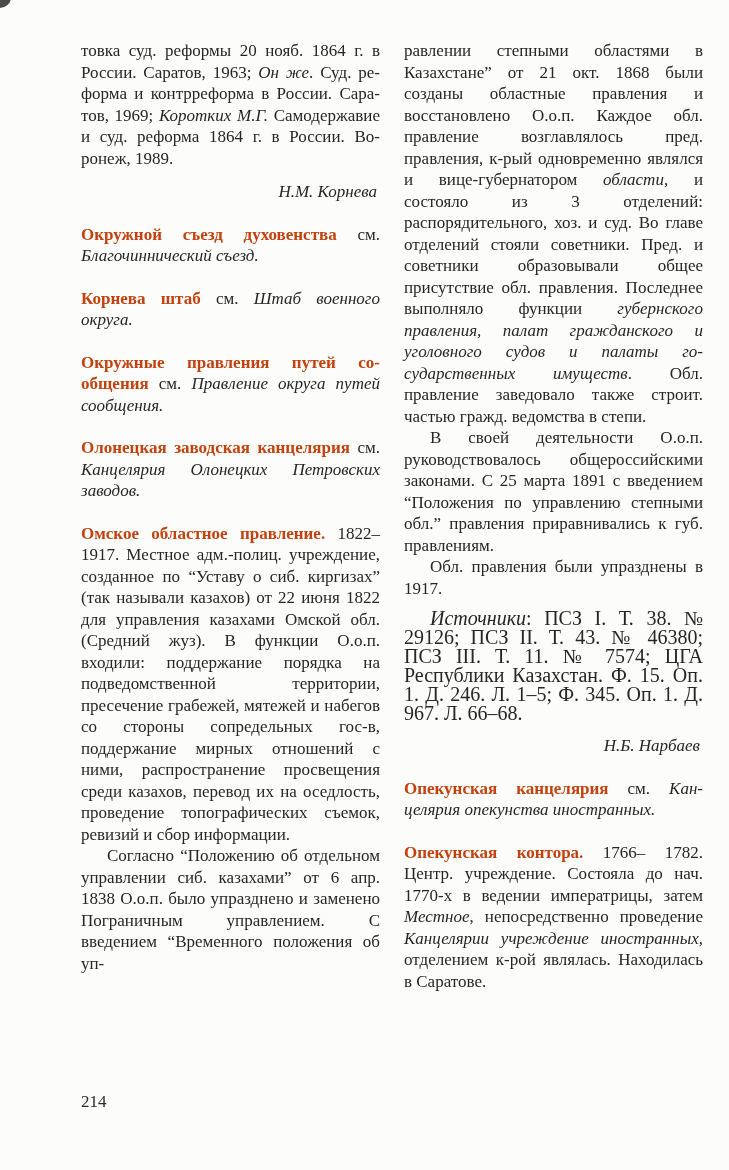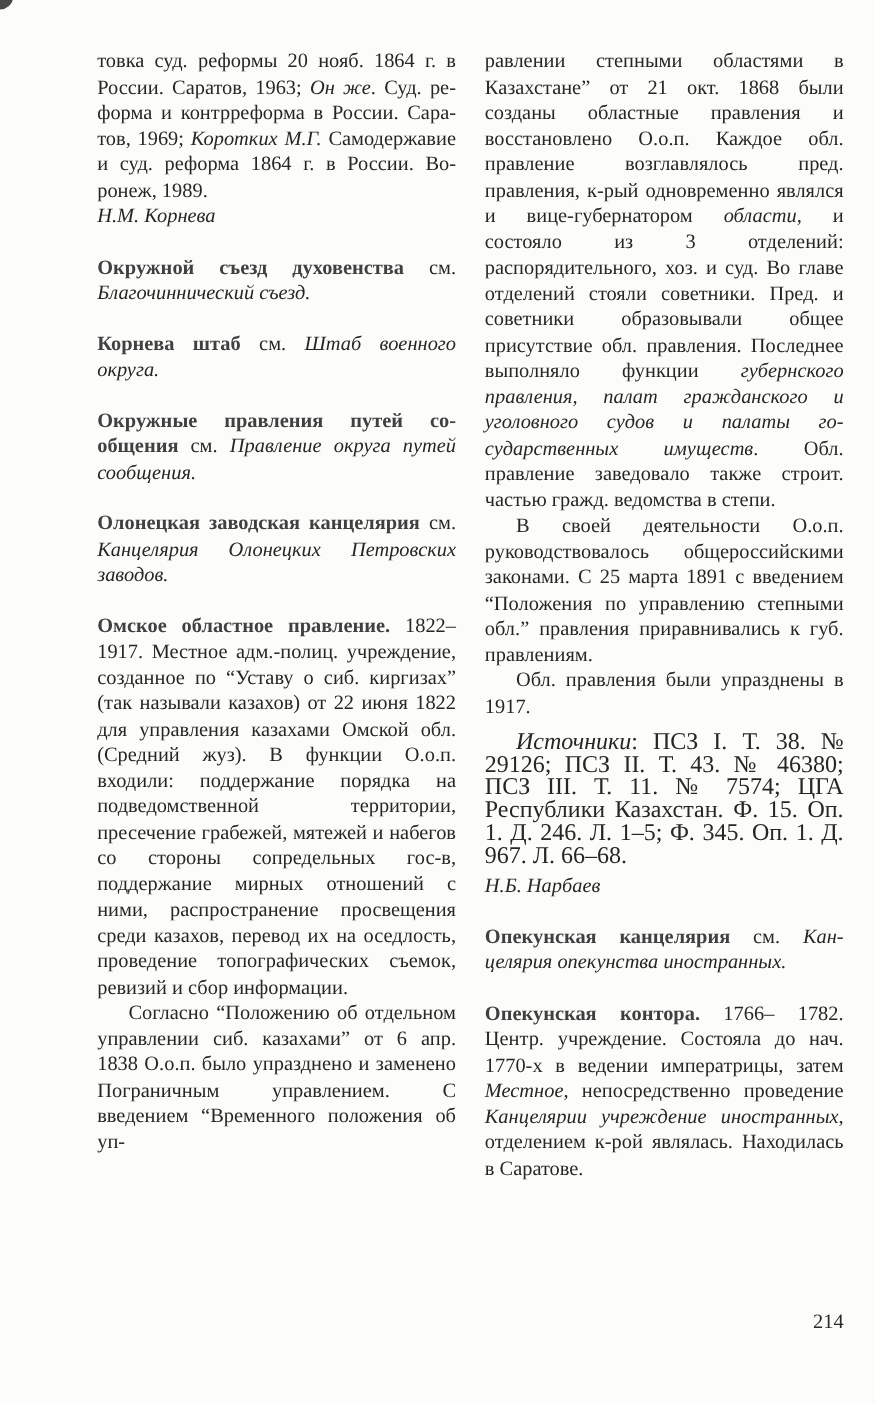--- a/index.html
+++ b/index.html
@@ -29,43 +29,43 @@
     gap: 24px;
   }
   .col { width: 299px; }
   p.block {
     margin: 0;
     text-align: justify;
     font-size: 17px;
     line-height: 21.5px;
     hyphens: manual;
   }
-  p.block span.bold   { font-weight: bold; color: #404040; }
+  p.block span.bold   { font-weight: bold; color: #c2410c; }
   p.block span.italic { font-style: italic; }
   p.indent { text-indent: 26px; }
   p.entry  { margin-top: 21px; }
   p.signature {
-    text-align: left;
-    margin-top: 0;
+    text-align: right;
+    margin-top: 12px;
     margin-bottom: 4px;
     padding-right: 3px;
     font-style: italic;
   }
   p.sources {
     margin-top: 10px;
     margin-bottom: 4px;
     font-size: 20px;
     line-height: 19px;
     text-indent: 26px;
   }
   .page-number {
     position: absolute;
     left: 81px; top: 1092px;
     width: 622px;
-    text-align: right;
+    text-align: left;
     font-size: 17px;
     color: #2a2a28;
   }
 </style>
 </head>
 <body>
 
 <div class="page">
   <div class="corner-speck"></div>
   <div class="columns">

